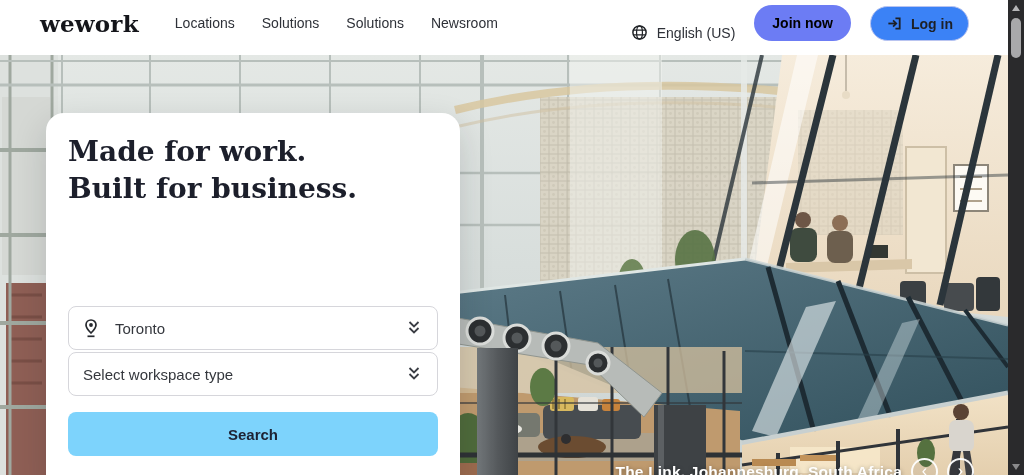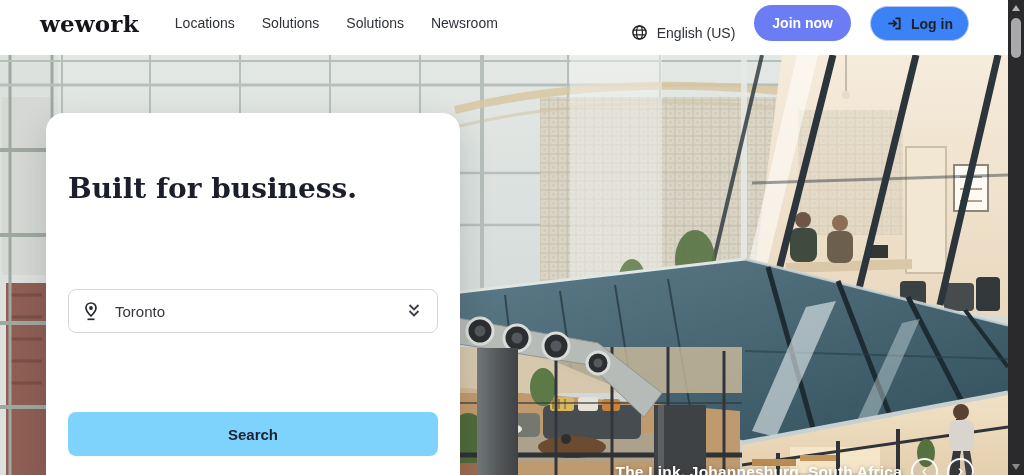--- a/index.html
+++ b/index.html
@@ -10,21 +10,21 @@
   
   .header { position:absolute; top:0; left:0; width:1008px; height:46px;
             background:#ffffff; display:flex; align-items:center; z-index:6; }
   .logo { margin-left:40px; font-family:"DejaVu Serif", serif; font-weight:700;
           font-size:23px; letter-spacing:.2px; color:#14151a; cursor:pointer; }
   .nav { display:flex; gap:27px; margin-left:36px; }
   .nav-link { font-size:14px; color:#2e3138; cursor:pointer; }
   .header-right { margin-left:auto; display:flex; align-items:flex-end; gap:19px;
                   padding-right:39px; }
   .lang { display:flex; align-items:center; gap:9px; font-size:14px; color:#2e3138; cursor:pointer; }
-  .btn-join { background:#6c7cf4; color:#ffffff; font-weight:700; font-size:14px;
+  .btn-join { background:#6c7cf4; color:#000000; font-weight:700; font-size:14px;
               border:none; border-radius:19px; padding:10px 18px; cursor:pointer;
               font-family:"Liberation Sans", sans-serif; }
   .btn-login { background:#3b82f6; border:1.5px solid #b9c4f0; border-radius:19px;
                padding:8px 15px; display:flex; align-items:center; gap:8px;
                font-weight:700; font-size:14px; color:#1d2026; cursor:pointer;
                font-family:"Liberation Sans", sans-serif; }
 
   
   .hero { position:absolute; top:55px; left:0; width:1008px; height:420px;
           overflow:hidden; background:#737373; }
@@ -36,21 +36,21 @@
           box-shadow:0 12px 34px rgba(20,22,30,.16); }
   .card h1 { position:absolute; left:22px; top:20px;
              font-family:"DejaVu Serif", serif; font-weight:600;
              font-size:28px; line-height:37px; color:#1c1f2b; }
   .card .desc { position:absolute; left:22px; top:96px; width:372px;
                 font-size:13.6px; line-height:25px; color:#45474f; }
   .field { position:absolute; left:22px; right:22px; height:44px;
            border:1px solid #d6d6db; border-radius:8px; background:#fff;
            display:flex; align-items:center; padding:0 14px; gap:10px;
            font-size:15px; color:#34373d; cursor:pointer; }
-  .field-location { top:176px;gap:16px; }
+  .field-location { top:193px;gap:16px; }
   .field-workspace { top:239px; }
   .field .chevrons { margin-left:auto; display:flex; }
   .btn-search { position:absolute; left:22px; right:22px; top:299px; height:44px;
                 background:#7dd3fc; border:none; border-radius:8px;
                 font-family:"Liberation Sans", sans-serif;
                 font-weight:700; font-size:15px; color:#1d2233; cursor:pointer; }
 
   
   .caption-row { position:absolute; right:34px; bottom:-10px; z-index:3;
                  display:flex; align-items:center; gap:9px; }
@@ -296,41 +296,50 @@
         <span>‹</span>
       </div>
       <div class="car-btn">
         <span>›</span>
       </div>
     </div>
   </div>
 
   <div class="card">
     <h1>
-      <br>
+      <span>Made for work.</span><br>
       <span>Built for business.</span>
     </h1>
 
     <div class="field field-location">
       <span style="display:flex;">
         <svg width="16" height="19" viewBox="0 0 16 19">
           <path d="M8 1 C5.2 1 3 3.2 3 6 C3 9.2 8 14 8 14 C8 14 13 9.2 13 6 C13 3.2 10.8 1 8 1 Z" fill="none" stroke="#26292e" stroke-width="1.7"></path>
           <circle cx="8" cy="6" r="1.9" fill="#26292e"></circle>
           <path d="M4.5 17.3 H11.5" stroke="#26292e" stroke-width="1.7"></path>
         </svg>
       </span>
       <span>Toronto</span>
       <span class="chevrons">
         <svg width="18" height="16" viewBox="0 0 18 16">
           <path d="M4.5 2 L9 6.5 L13.5 2" fill="none" stroke="#3a3d44" stroke-width="1.8"></path>
           <path d="M4.5 8 L9 12.5 L13.5 8" fill="none" stroke="#3a3d44" stroke-width="1.8"></path>
         </svg>
       </span>
     </div>
 
+    <div class="field field-workspace">
+      <span>Select workspace type</span>
+      <span class="chevrons">
+        <svg width="18" height="16" viewBox="0 0 18 16">
+          <path d="M4.5 2 L9 6.5 L13.5 2" fill="none" stroke="#3a3d44" stroke-width="1.8"></path>
+          <path d="M4.5 8 L9 12.5 L13.5 8" fill="none" stroke="#3a3d44" stroke-width="1.8"></path>
+        </svg>
+      </span>
+    </div>
 
     <button class="btn-search">Search</button>
   </div>
 
   <div class="scrollbar">
     <div class="sb-up">
         <div class="tri"></div>
       </div>
     <div class="sb-thumb"></div>
     <div class="sb-down">

